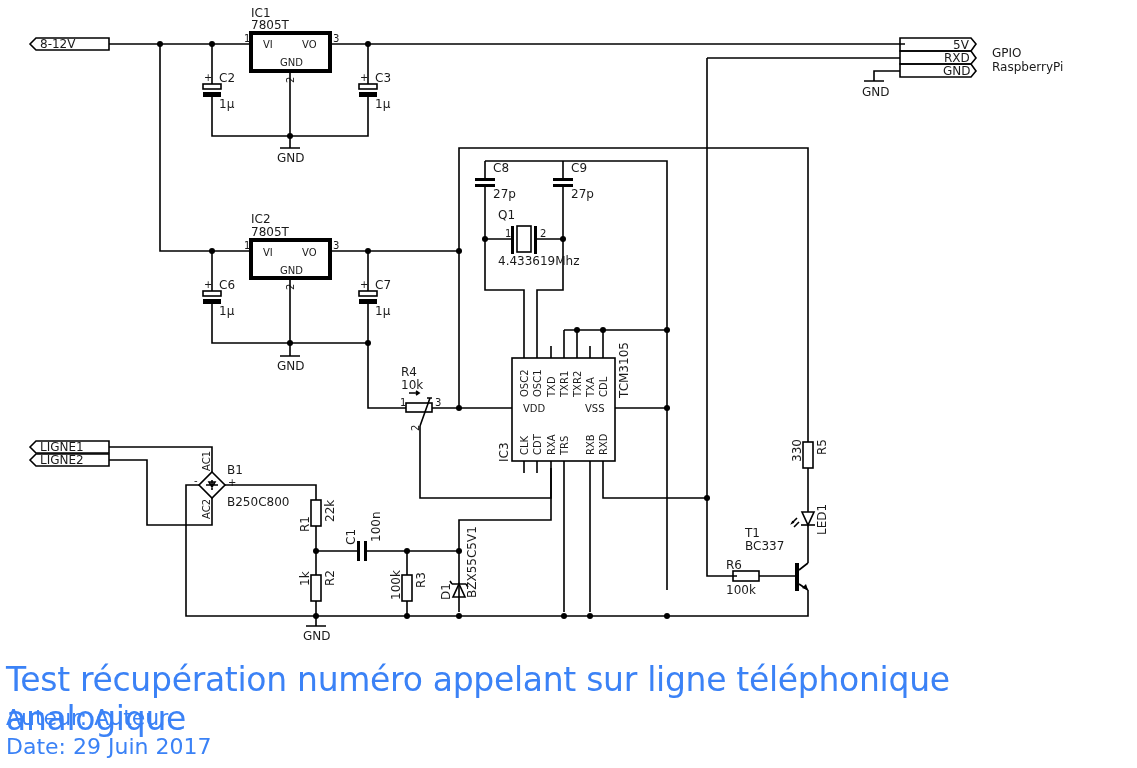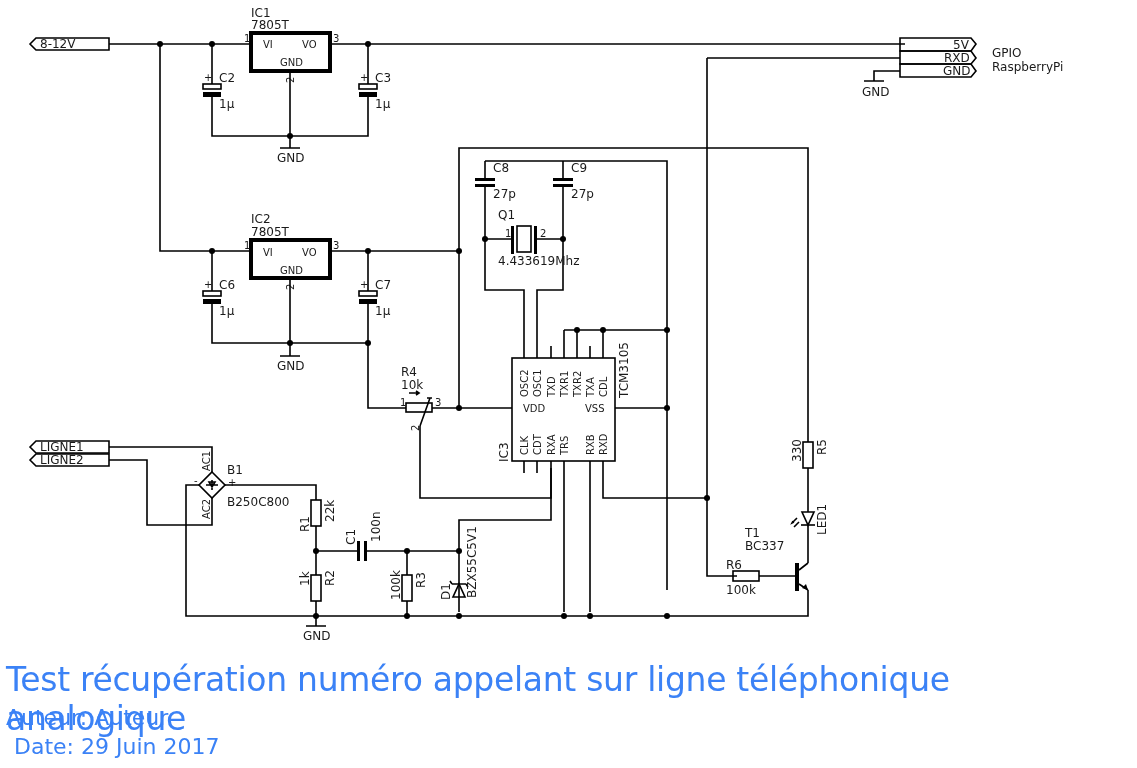--- a/index.html
+++ b/index.html
@@ -7,21 +7,21 @@
   svg#schematic { position: absolute; left: 0; top: 0; }
   svg text { font-family: "DejaVu Sans", sans-serif; fill: #1a1a1a; }
   .w { stroke: #000; stroke-width: 1.6; fill: none; }
   .thick { stroke: #000; stroke-width: 4; fill: none; }
   .dot { fill: #000; }
   .lbl { font-size: 12px; }
   .pin { font-size: 10px; }
   .footer { position: absolute; left: 6px; color: #3b82f6; font-family: "DejaVu Sans", sans-serif; }
   #title { top: 660px; font-size: 33px; letter-spacing: -0.3px; }
   #author { top: 705px; font-size: 22px; }
-  #date { top: 734px; font-size: 22px; margin-left: 8px; }
+  #date { top: 734px; font-size: 22px; }
 </style>
 </head>
 <body>
 
 <svg id="schematic" width="1137" height="660" viewBox="0 0 1137 660" xmlns="http://www.w3.org/2000/svg">
 
   <g>
     <polygon class="w" points="30,44 36,38 109,38 109,50 36,50"></polygon>
     <text class="lbl" x="40" y="48">8-12V</text>
   </g>

